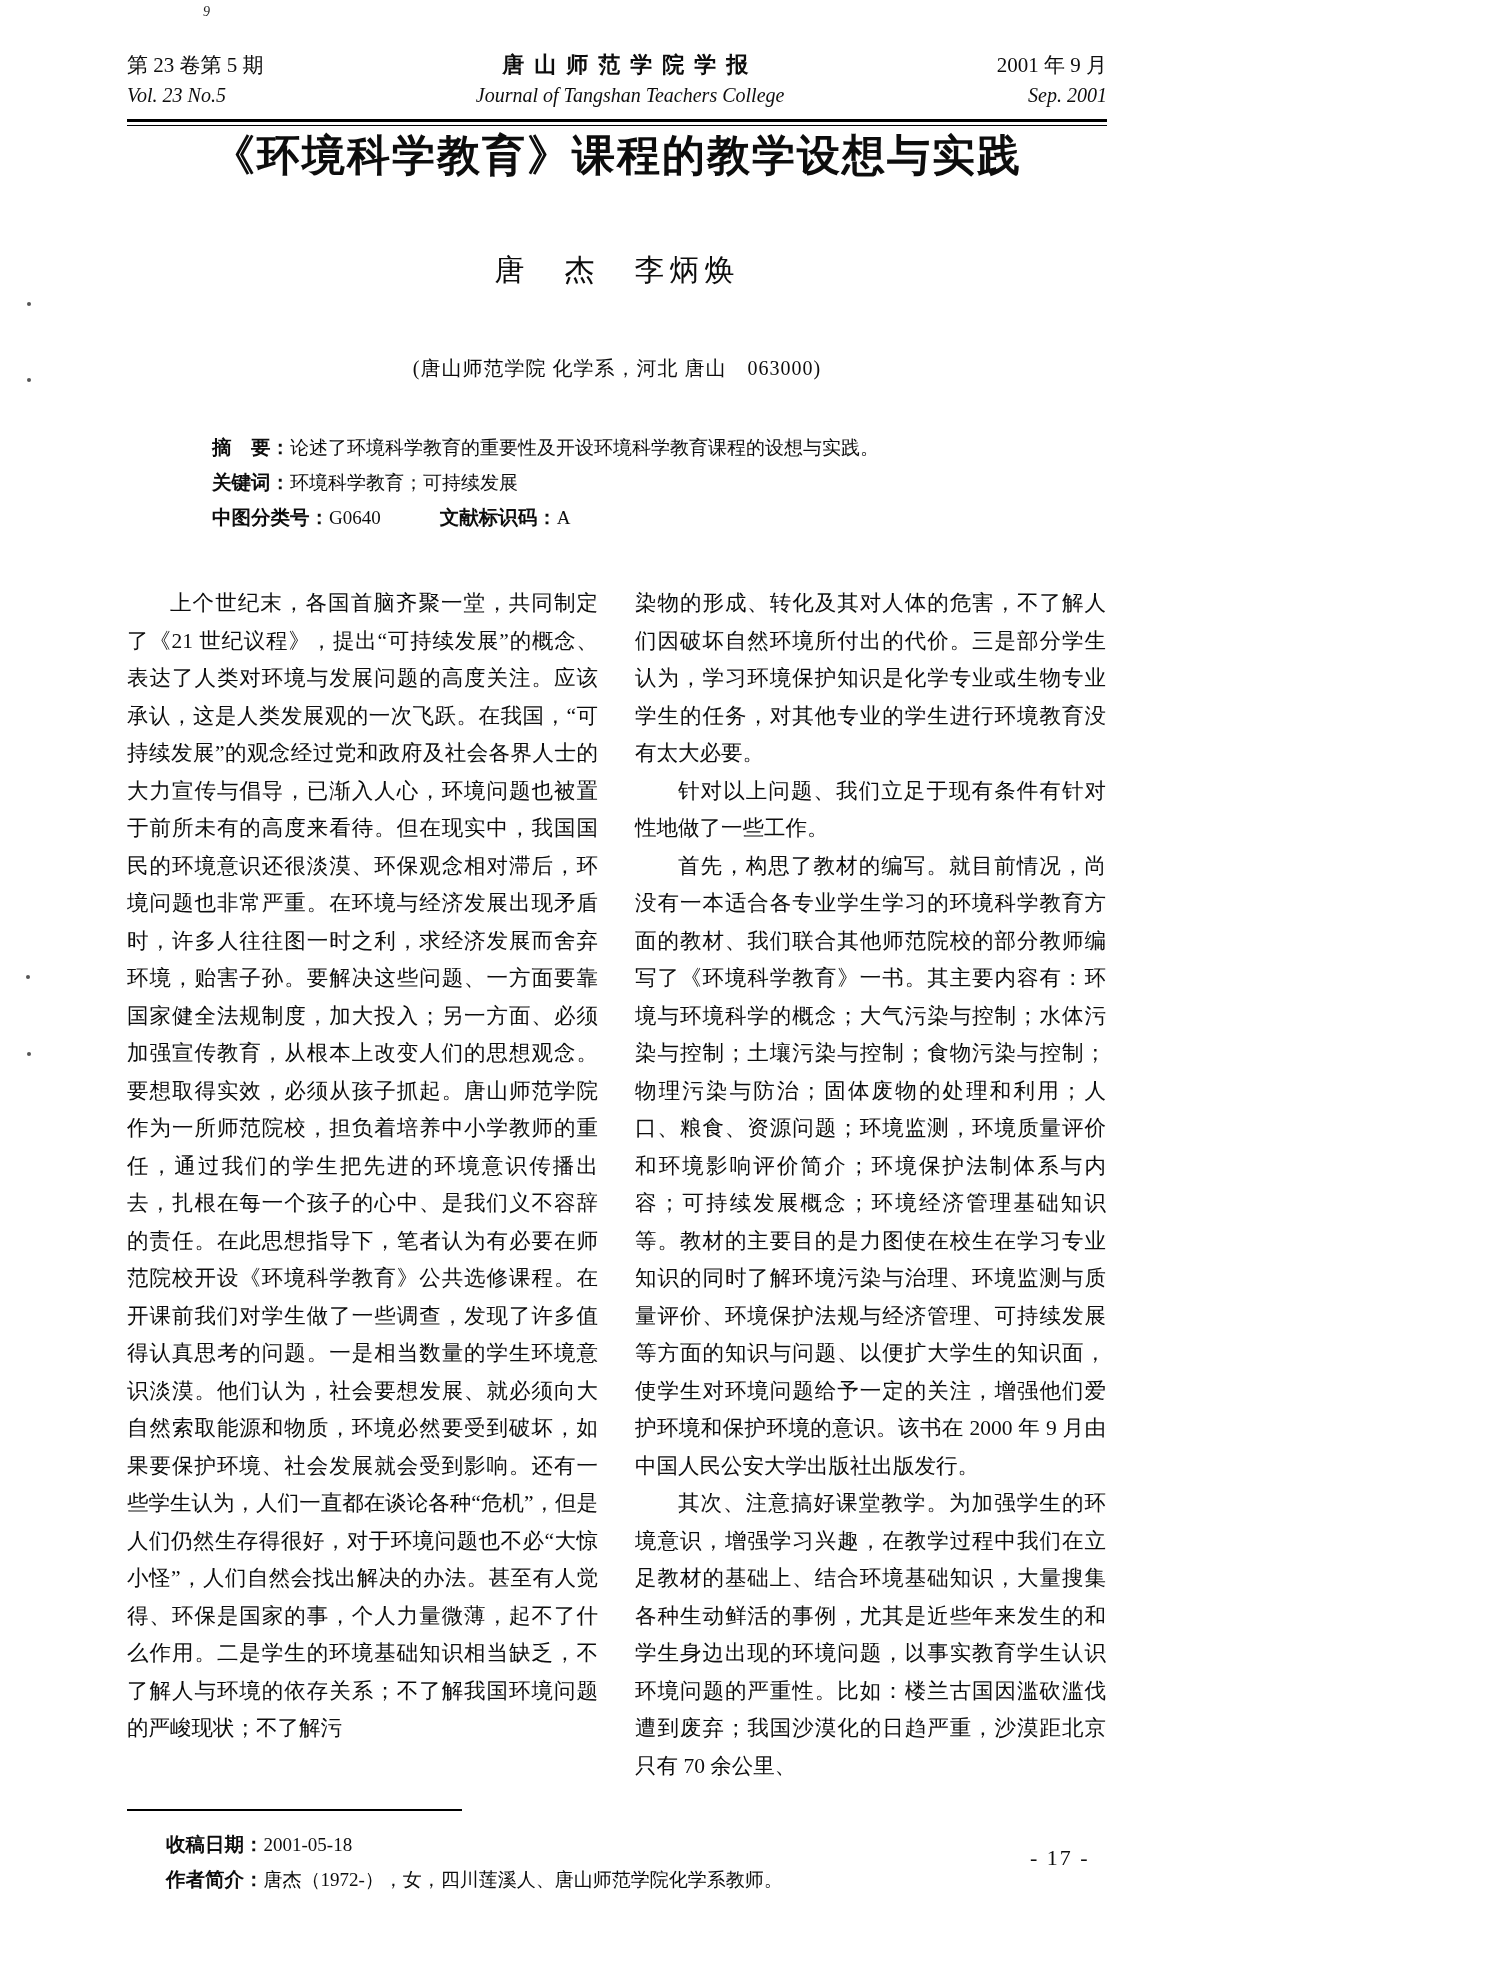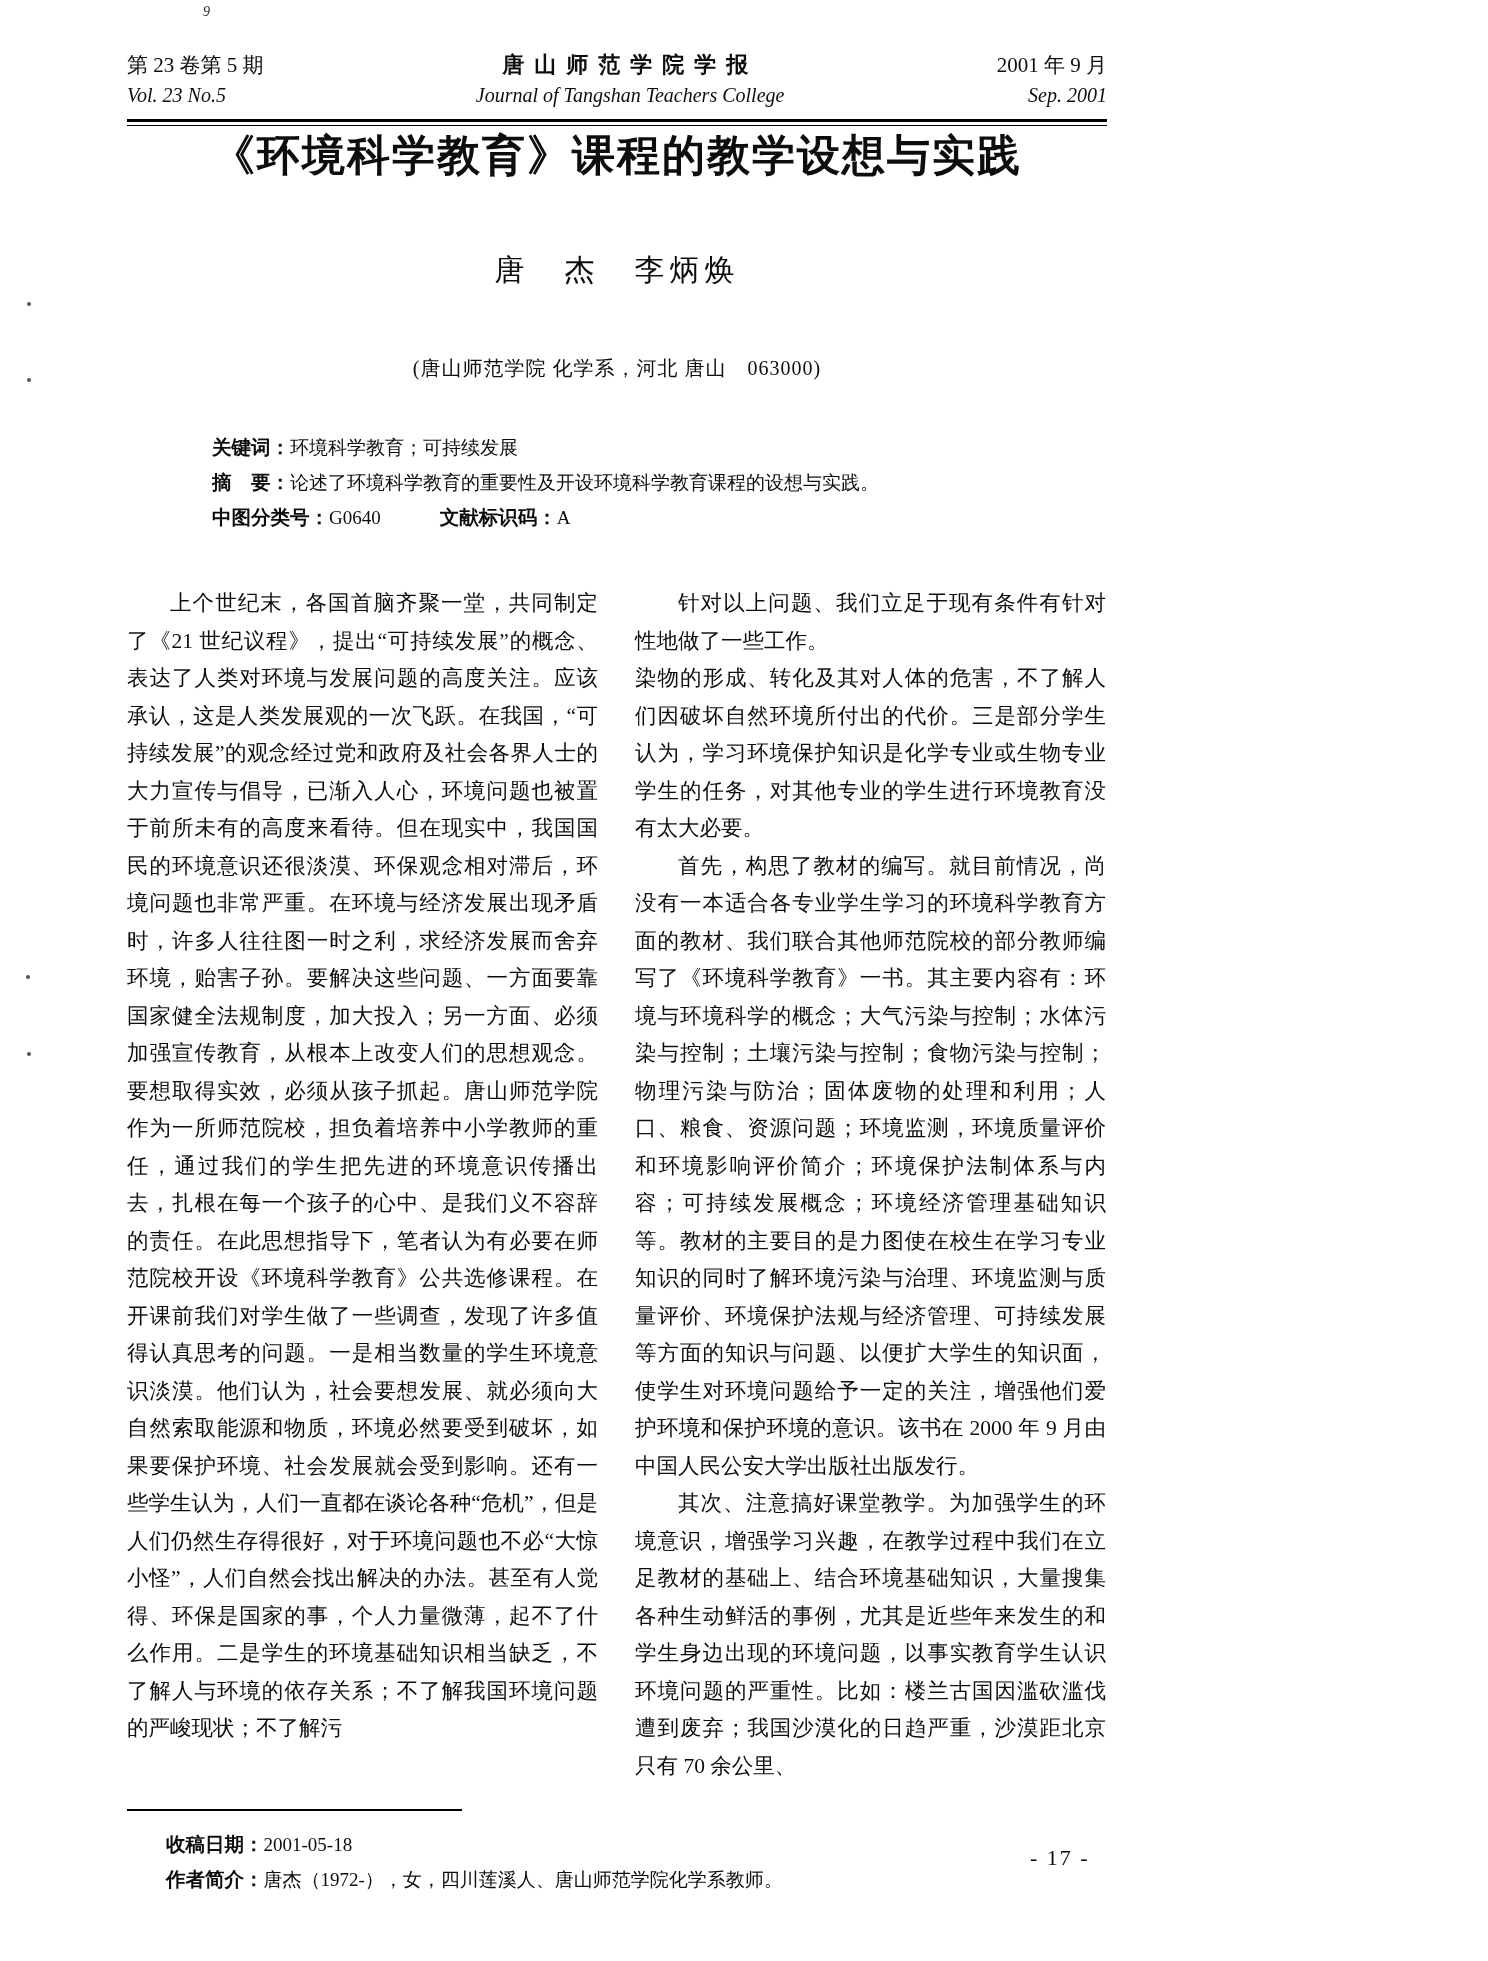--- a/index.html
+++ b/index.html
@@ -96,42 +96,42 @@
     </div>
 
     <div class="double-rule"></div>
 
     <div class="art-title">《环境科学教育》课程的教学设想与实践</div>
     <div class="art-authors">唐　杰　李炳焕</div>
     <div class="art-affil">(唐山师范学院 化学系，河北 唐山　063000)</div>
 
     <div class="meta">
       <div class="meta-row">
-        <span class="meta-label">关键词：</span><span>环境科学教育；可持续发展</span>
+        <span class="meta-label">摘　要：</span><span>论述了环境科学教育的重要性及开设环境科学教育课程的设想与实践。</span>
       </div>
       <div class="meta-row">
-        <span class="meta-label">摘　要：</span><span>论述了环境科学教育的重要性及开设环境科学教育课程的设想与实践。</span>
+        <span class="meta-label">关键词：</span><span>环境科学教育；可持续发展</span>
       </div>
       <div class="meta-row3">
         <span>
           <span class="meta-label">中图分类号：</span><span>G0640</span>
         </span>
         <span class="meta-item2">
           <span class="meta-label">文献标识码：</span><span>A</span>
         </span>
       </div>
     </div>
 
     <div class="body-cols">
       <div class="col">
           <div class="para indent">上个世纪末，各国首脑齐聚一堂，共同制定了《21 世纪议程》，提出“可持续发展”的概念、表达了人类对环境与发展问题的高度关注。应该承认，这是人类发展观的一次飞跃。在我国，“可持续发展”的观念经过党和政府及社会各界人士的大力宣传与倡导，已渐入人心，环境问题也被置于前所未有的高度来看待。但在现实中，我国国民的环境意识还很淡漠、环保观念相对滞后，环境问题也非常严重。在环境与经济发展出现矛盾时，许多人往往图一时之利，求经济发展而舍弃环境，贻害子孙。要解决这些问题、一方面要靠国家健全法规制度，加大投入；另一方面、必须加强宣传教育，从根本上改变人们的思想观念。要想取得实效，必须从孩子抓起。唐山师范学院作为一所师范院校，担负着培养中小学教师的重任，通过我们的学生把先进的环境意识传播出去，扎根在每一个孩子的心中、是我们义不容辞的责任。在此思想指导下，笔者认为有必要在师范院校开设《环境科学教育》公共选修课程。在开课前我们对学生做了一些调查，发现了许多值得认真思考的问题。一是相当数量的学生环境意识淡漠。他们认为，社会要想发展、就必须向大自然索取能源和物质，环境必然要受到破坏，如果要保护环境、社会发展就会受到影响。还有一些学生认为，人们一直都在谈论各种“危机”，但是人们仍然生存得很好，对于环境问题也不必“大惊小怪”，人们自然会找出解决的办法。甚至有人觉得、环保是国家的事，个人力量微薄，起不了什么作用。二是学生的环境基础知识相当缺乏，不了解人与环境的依存关系；不了解我国环境问题的严峻现状；不了解污</div>
         </div>
       <div class="col">
+          <div class="para">染物的形成、转化及其对人体的危害，不了解人们因破坏自然环境所付出的代价。三是部分学生认为，学习环境保护知识是化学专业或生物专业学生的任务，对其他专业的学生进行环境教育没有太大必要。</div>
           <div class="para indent">针对以上问题、我们立足于现有条件有针对性地做了一些工作。</div>
-          <div class="para">染物的形成、转化及其对人体的危害，不了解人们因破坏自然环境所付出的代价。三是部分学生认为，学习环境保护知识是化学专业或生物专业学生的任务，对其他专业的学生进行环境教育没有太大必要。</div>
           <div class="para indent">首先，构思了教材的编写。就目前情况，尚没有一本适合各专业学生学习的环境科学教育方面的教材、我们联合其他师范院校的部分教师编写了《环境科学教育》一书。其主要内容有：环境与环境科学的概念；大气污染与控制；水体污染与控制；土壤污染与控制；食物污染与控制；物理污染与防治；固体废物的处理和利用；人口、粮食、资源问题；环境监测，环境质量评价和环境影响评价简介；环境保护法制体系与内容；可持续发展概念；环境经济管理基础知识等。教材的主要目的是力图使在校生在学习专业知识的同时了解环境污染与治理、环境监测与质量评价、环境保护法规与经济管理、可持续发展等方面的知识与问题、以便扩大学生的知识面，使学生对环境问题给予一定的关注，增强他们爱护环境和保护环境的意识。该书在 2000 年 9 月由中国人民公安大学出版社出版发行。</div>
           <div class="para indent">其次、注意搞好课堂教学。为加强学生的环境意识，增强学习兴趣，在教学过程中我们在立足教材的基础上、结合环境基础知识，大量搜集各种生动鲜活的事例，尤其是近些年来发生的和学生身边出现的环境问题，以事实教育学生认识环境问题的严重性。比如：楼兰古国因滥砍滥伐遭到废弃；我国沙漠化的日趋严重，沙漠距北京只有 70 余公里、</div>
         </div>
     </div>
 
     <div class="footnote">
       <div class="fn-rule"></div>
       <div class="fn-line">
         <span class="fn-label">收稿日期：</span><span>2001-05-18</span>
       </div>

